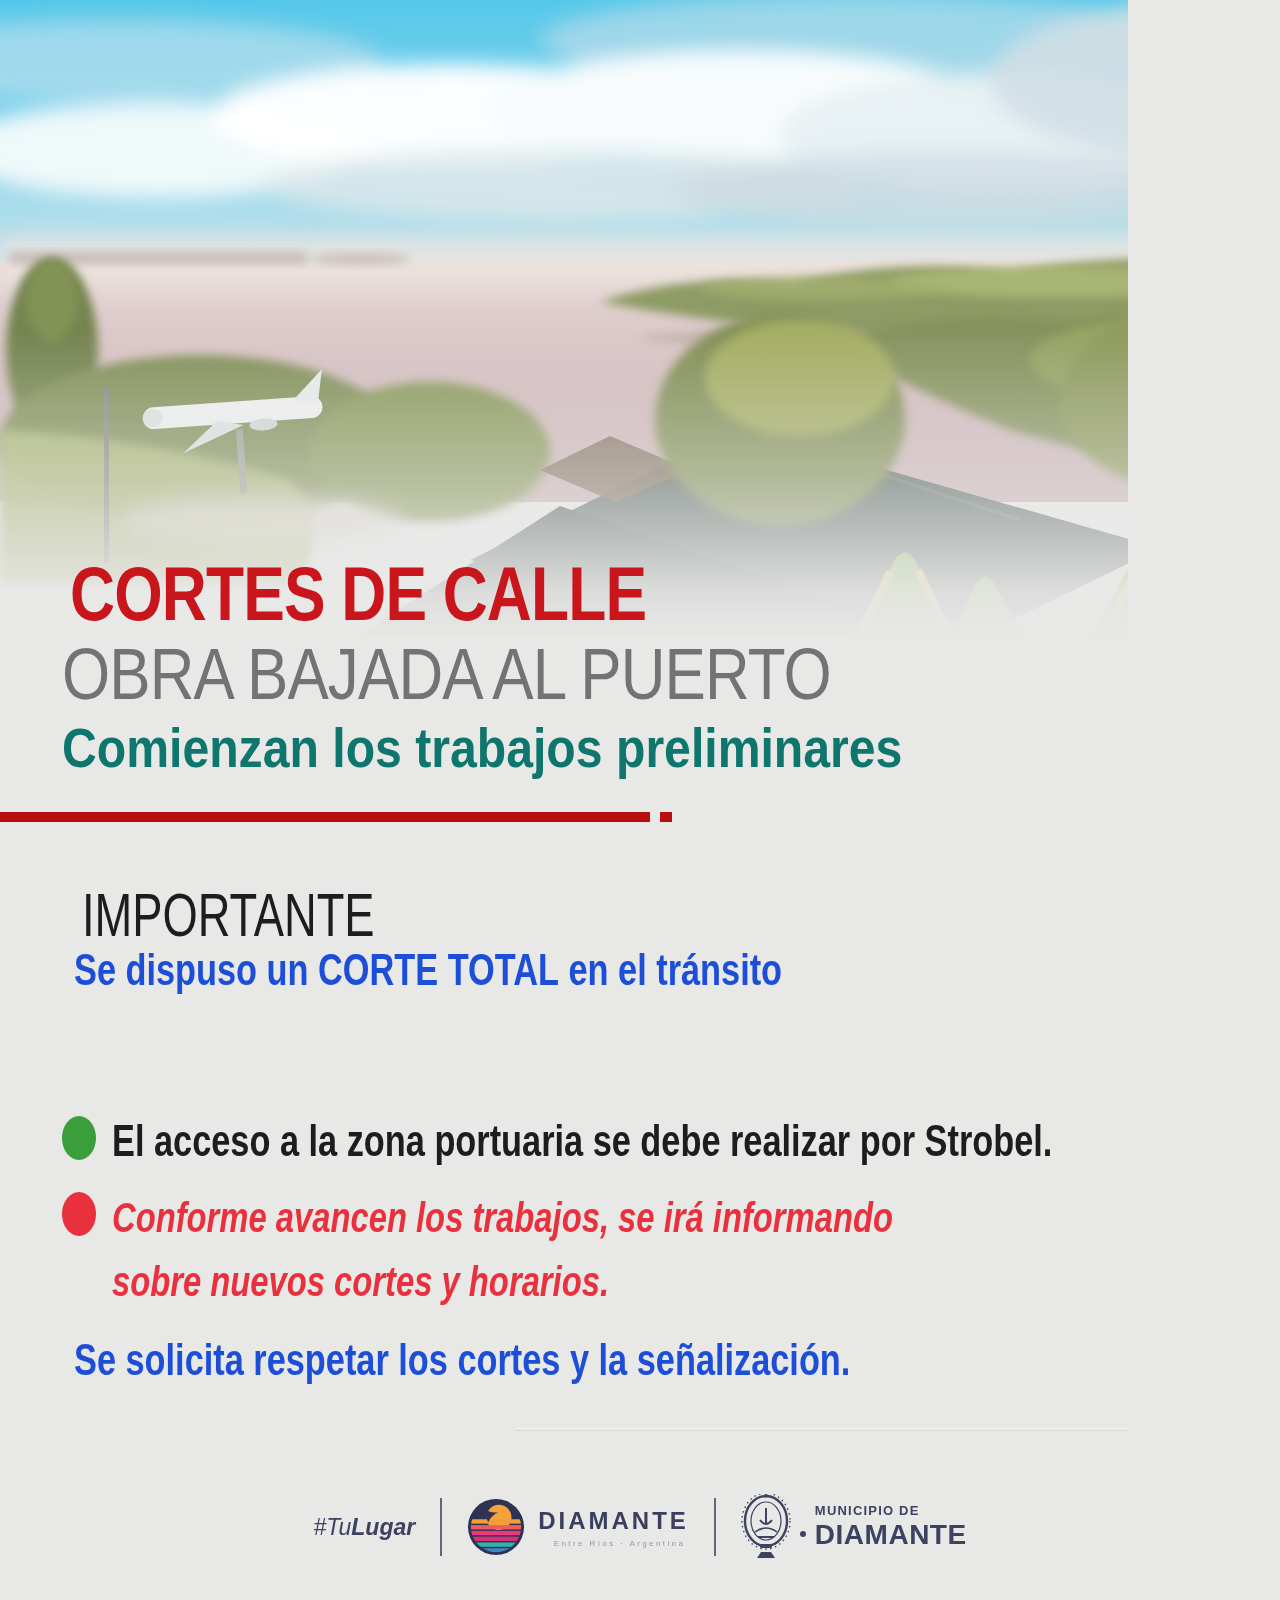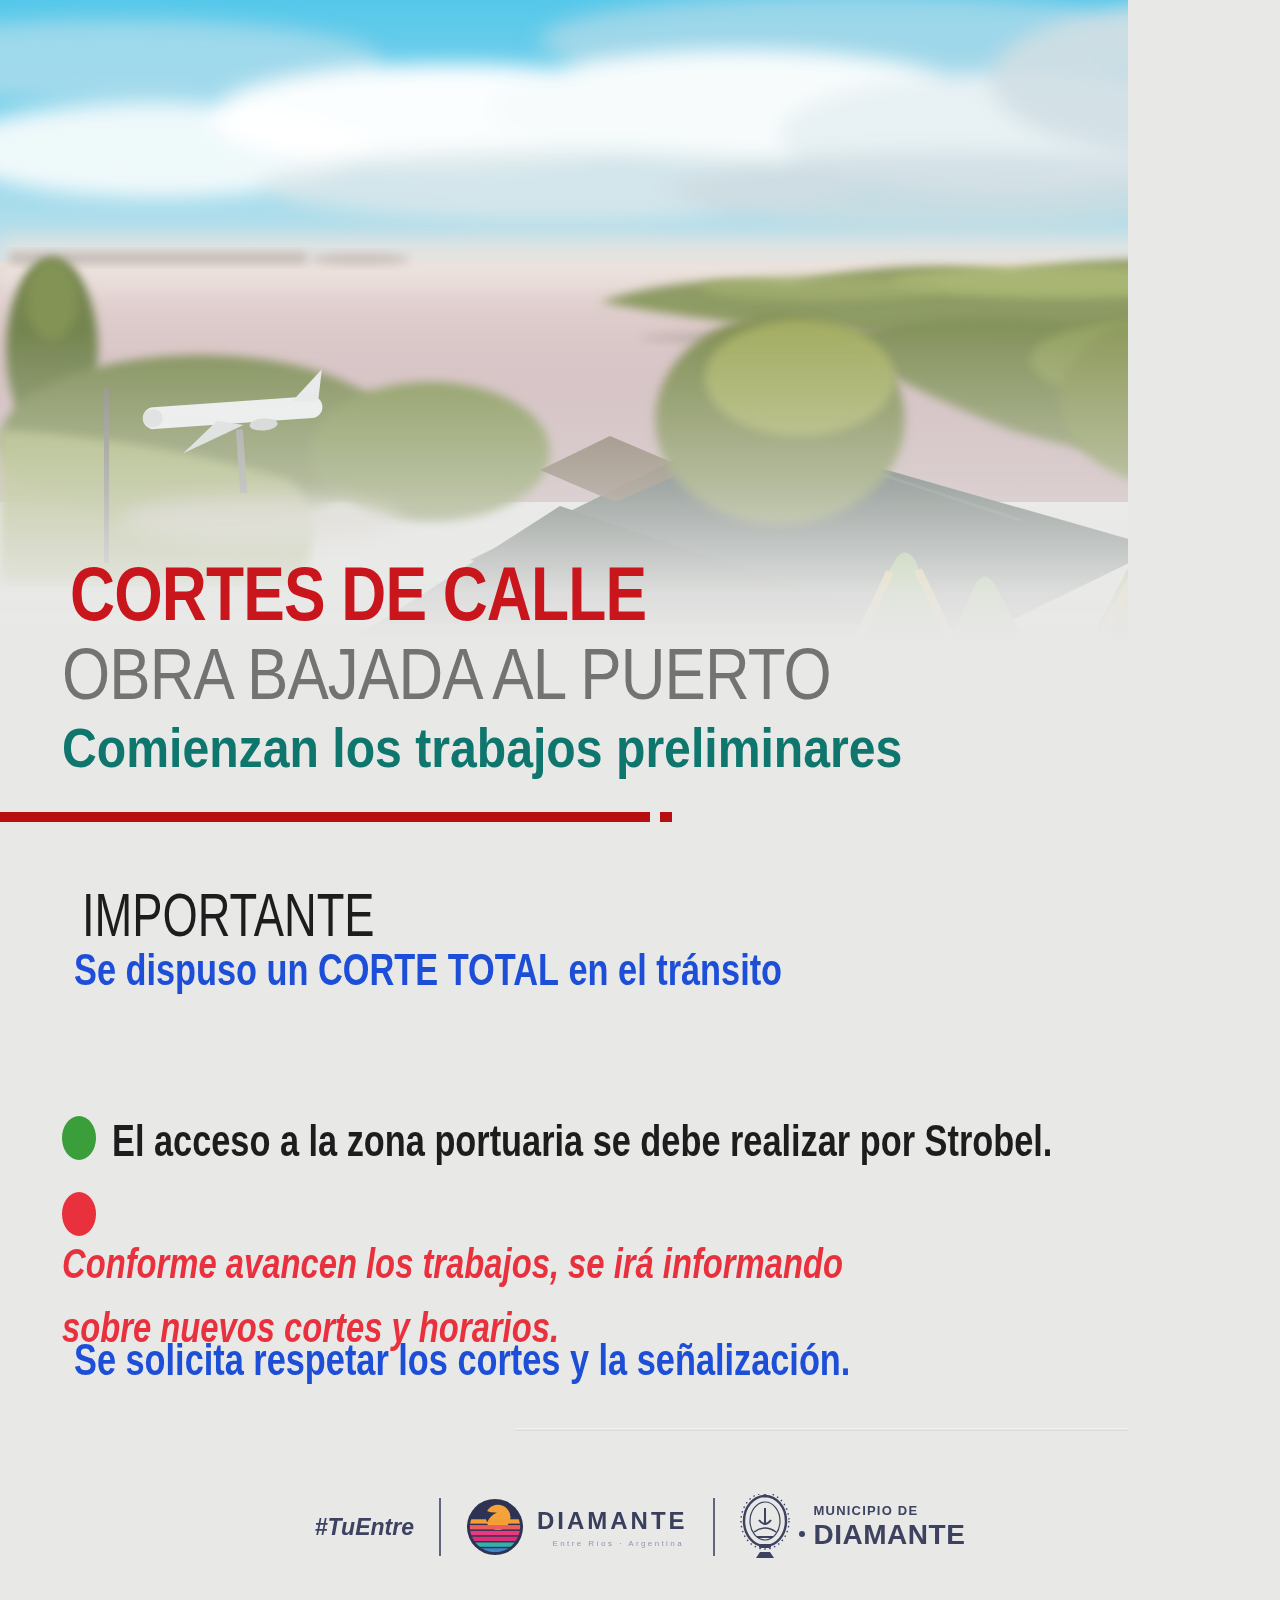--- a/index.html
+++ b/index.html
@@ -19,35 +19,35 @@
   .rule-dash{position:absolute;left:660px;top:812px;width:12px;height:10px;background:#b70f0f;}
   
   .important{position:absolute;left:74px;top:876px;margin:8px;font-size:62px;line-height:1;font-weight:400;color:#1d1d1d;}
   .line{position:absolute;margin:0;font-size:44px;line-height:1.08;font-weight:700;color:#1d4ed8;}
   .line-intro{left:74px;top:946px;}
   .line-schedule{left:74px;top:1022px;}
   .xbold{font-weight:900;}
   .pipe{font-weight:400;padding:0 8px;}
   .bullet-row{position:absolute;display:flex;align-items:flex-start;}
   .row-access{left:62px;top:1116px;}
-  .row-updates{left:62px;top:1190px;flex-direction:column;}
+  .row-updates{left:62px;top:1190px;}
   .dot{flex:0 0 auto;width:34px;height:44px;border-radius:50%;margin-right:16px;}
   .dot-green{background:#3a9e3a;}
   .dot-red{background:#e8313d;margin-top:2px;}
   .bullet-text{margin:0;font-size:44px;line-height:1.05;font-weight:700;color:#1d1d1d;padding-top:2px;}
   .red-lines{margin:0;font-size:42px;font-weight:700;font-style:italic;color:#e8313d;padding-top:4px;}
   .red-lines .cx{display:block;margin-bottom:16px;}
   .line-closing{left:74px;top:1336px;}
   
   .footer-rule{position:absolute;left:515px;top:1428px;width:765px;height:3px;
     background:linear-gradient(#f7f7f6,#d7d6d5);}
   .footer{position:absolute;left:0;top:1472px;width:1280px;height:110px;
     display:flex;justify-content:center;align-items:center;gap:25px;}
   .hashtag{font-style:italic;font-size:23px;color:#3d4260;white-space:nowrap;}
-  .ht-light{font-weight:700;margin-top:24px;}
+  .ht-light{font-weight:400;margin-top:24px;}
   .ht-bold{font-weight:800;}
   .vbar{width:2px;height:58px;background:#494e6b;opacity:.85;}
   .brand{display:flex;align-items:center;gap:13px;}
   .brand-text{display:flex;flex-direction:column;align-items:center;}
   .brand-name{font-size:24px;font-weight:700;letter-spacing:3px;color:#3a3f5e;}
   .brand-tag{font-size:8px;letter-spacing:2.4px;color:#9097ad;margin-top:4px;white-space:nowrap;padding-left:12px;}
   .muni{display:flex;align-items:center;gap:9px;}
   .muni-dot{width:6px;height:6px;border-radius:50%;background:#3d4260;align-self:center;margin-top:14px;}
   .muni-text{display:flex;flex-direction:column;}
   .muni-line1{font-size:13px;font-weight:700;letter-spacing:1.2px;color:#3d4260;}
@@ -187,21 +187,21 @@
       <span class="cx" style="--sx:.78">Conforme avancen los trabajos, se irá informando</span>
       <span class="cx" style="--sx:.78">sobre nuevos cortes y horarios.</span>
     </p>
   </div>
 
   <p class="line line-closing"><span class="cx" style="--sx:.78">Se solicita respetar los cortes y la señalización.</span></p>
 
   <div class="footer-rule"></div>
 
   <footer class="footer">
-    <div class="hashtag"><span class="ht-light">#Tu</span><span class="ht-bold">Entre</span></div>
+    <div class="hashtag"><span class="ht-light">#Tu</span><span class="ht-bold">Lugar</span></div>
 
     <div class="vbar"></div>
 
     <div class="brand">
       <svg width="58" height="58" viewBox="0 0 60 60" aria-hidden="true">
         <circle cx="30" cy="30" r="29" fill="#2e3353"></circle>
         <clipPath id="clipc">
             <circle cx="30" cy="30" r="26"></circle>
           </clipPath>
         <g clip-path="url(#clipc)">

